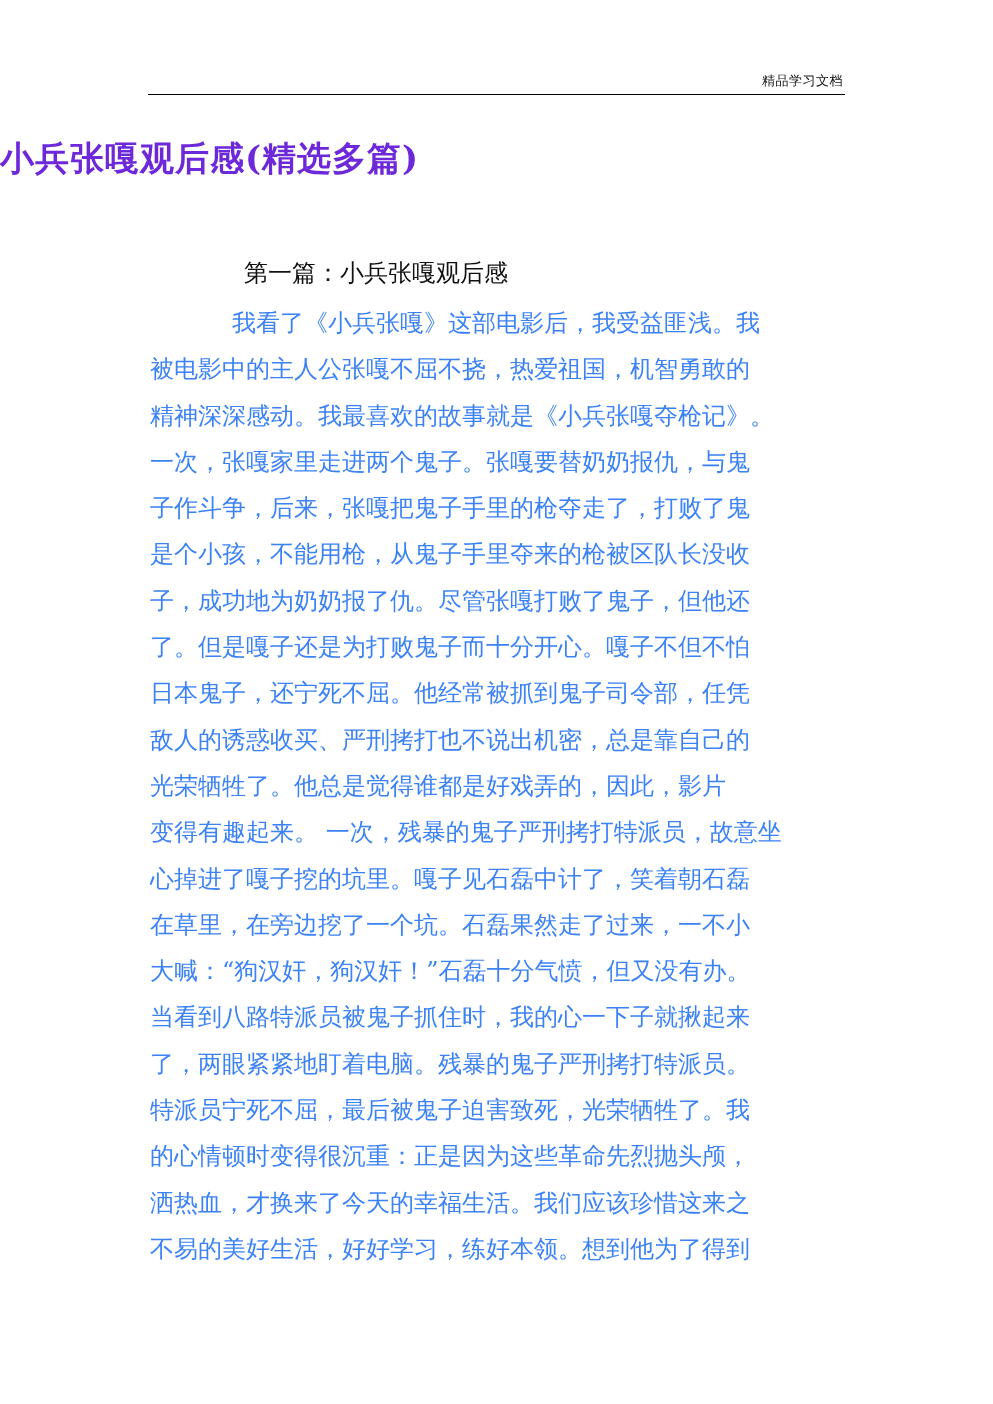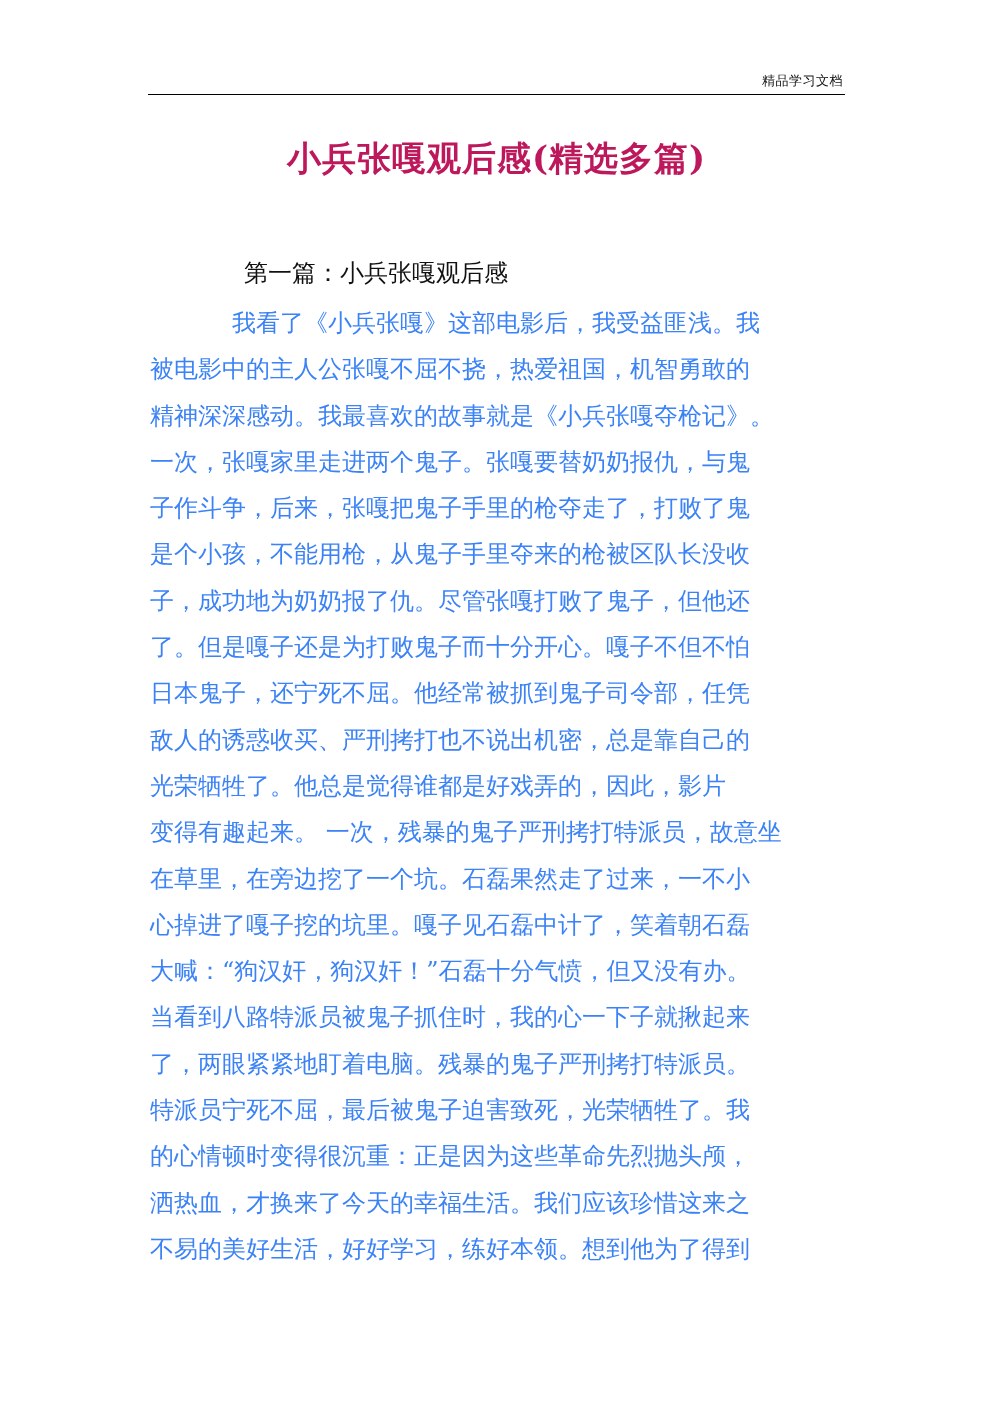--- a/index.html
+++ b/index.html
@@ -30,25 +30,25 @@
       font-family: "DejaVu Sans", "Liberation Sans", sans-serif;
       font-size: 13px;
       color: #111111;
       letter-spacing: 0.5px;
     }
     .doc-title {
       position: absolute;
       left: 0;
       top: 136px;
       width: 993px;
-      text-align: center;
+      text-align: left;
       font-family: "DejaVu Serif", "Liberation Serif", serif;
       font-weight: bold;
       font-size: 34px;
-      color: #be185d;
+      color: #6d28d9;
       letter-spacing: 1px;
     }
     .section-heading {
       position: absolute;
       left: 244px;
       top: 257px;
       font-size: 24px;
       color: #111111;
     }
     .body-text {
@@ -85,22 +85,22 @@
   <div class="line">精神深深感动。我最喜欢的故事就是《小兵张嘎夺枪记》。</div>
   <div class="line">一次，张嘎家里走进两个鬼子。张嘎要替奶奶报仇，与鬼</div>
   <div class="line">子作斗争，后来，张嘎把鬼子手里的枪夺走了，打败了鬼</div>
   <div class="line">是个小孩，不能用枪，从鬼子手里夺来的枪被区队长没收</div>
   <div class="line">子，成功地为奶奶报了仇。尽管张嘎打败了鬼子，但他还</div>
   <div class="line">了。但是嘎子还是为打败鬼子而十分开心。嘎子不但不怕</div>
   <div class="line">日本鬼子，还宁死不屈。他经常被抓到鬼子司令部，任凭</div>
   <div class="line">敌人的诱惑收买、严刑拷打也不说出机密，总是靠自己的</div>
   <div class="line">光荣牺牲了。他总是觉得谁都是好戏弄的，因此，影片</div>
   <div class="line">变得有趣起来。   一次，残暴的鬼子严刑拷打特派员，故意坐</div>
+  <div class="line">心掉进了嘎子挖的坑里。嘎子见石磊中计了，笑着朝石磊</div>
   <div class="line">在草里，在旁边挖了一个坑。石磊果然走了过来，一不小</div>
-  <div class="line">心掉进了嘎子挖的坑里。嘎子见石磊中计了，笑着朝石磊</div>
   <div class="line">大喊：“狗汉奸，狗汉奸！”石磊十分气愤，但又没有办。</div>
   <div class="line">当看到八路特派员被鬼子抓住时，我的心一下子就揪起来</div>
   <div class="line">了，两眼紧紧地盯着电脑。残暴的鬼子严刑拷打特派员。</div>
   <div class="line">特派员宁死不屈，最后被鬼子迫害致死，光荣牺牲了。我</div>
   <div class="line">的心情顿时变得很沉重：正是因为这些革命先烈抛头颅，</div>
   <div class="line">洒热血，才换来了今天的幸福生活。我们应该珍惜这来之</div>
   <div class="line">不易的美好生活，好好学习，练好本领。想到他为了得到</div>
 </div>
 
 </body></html>

